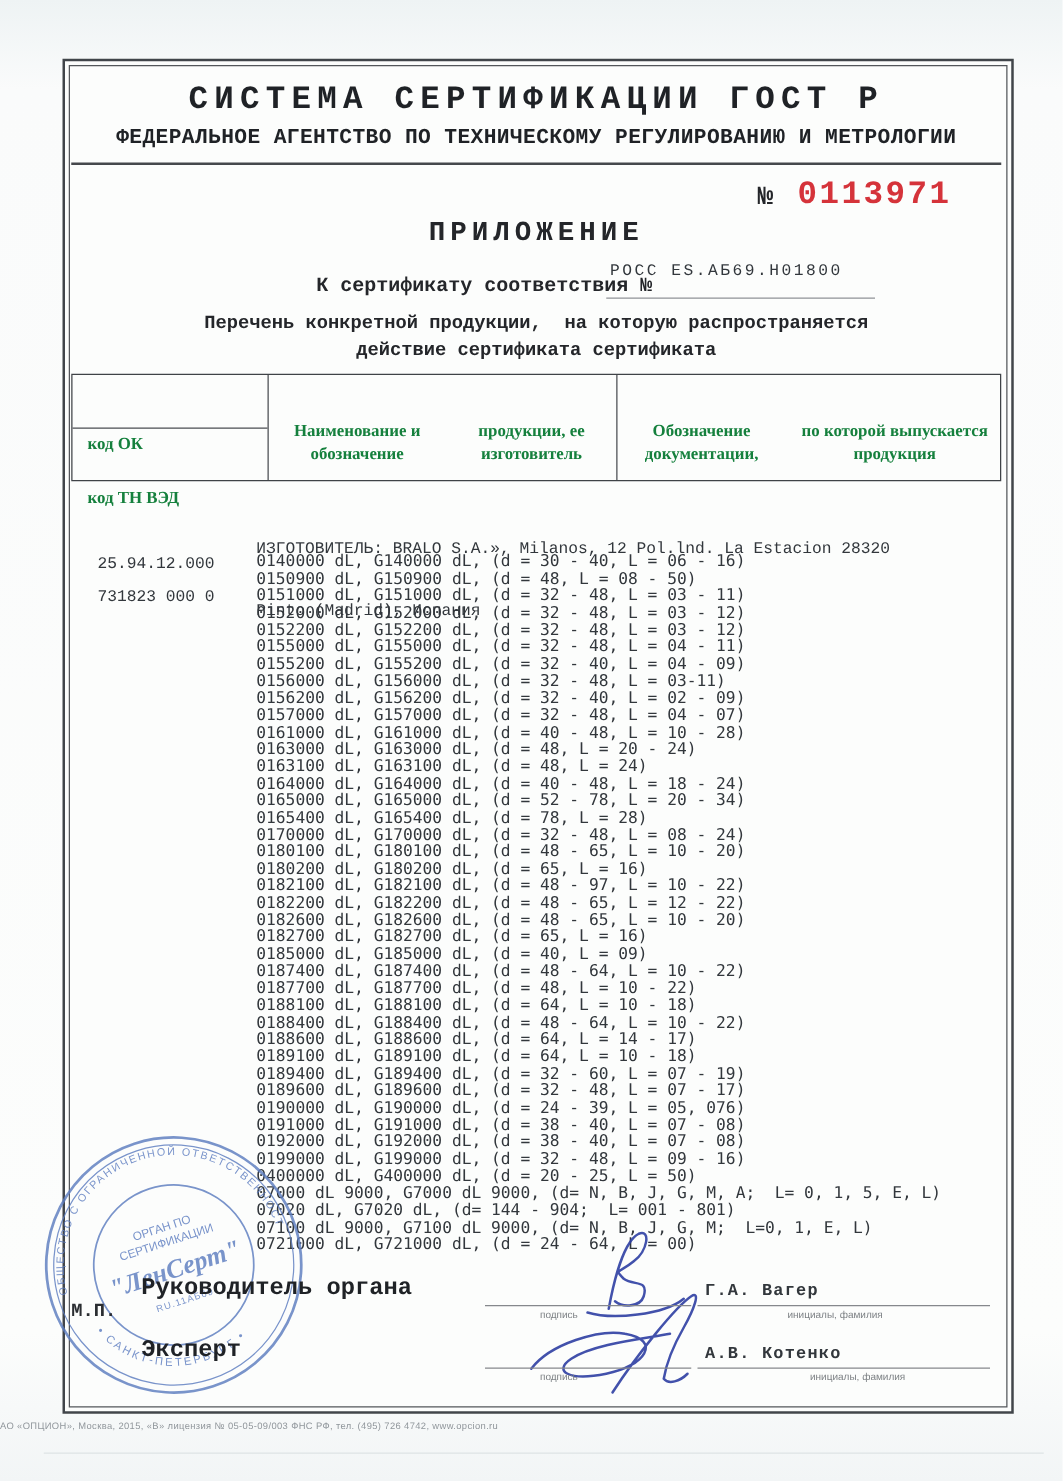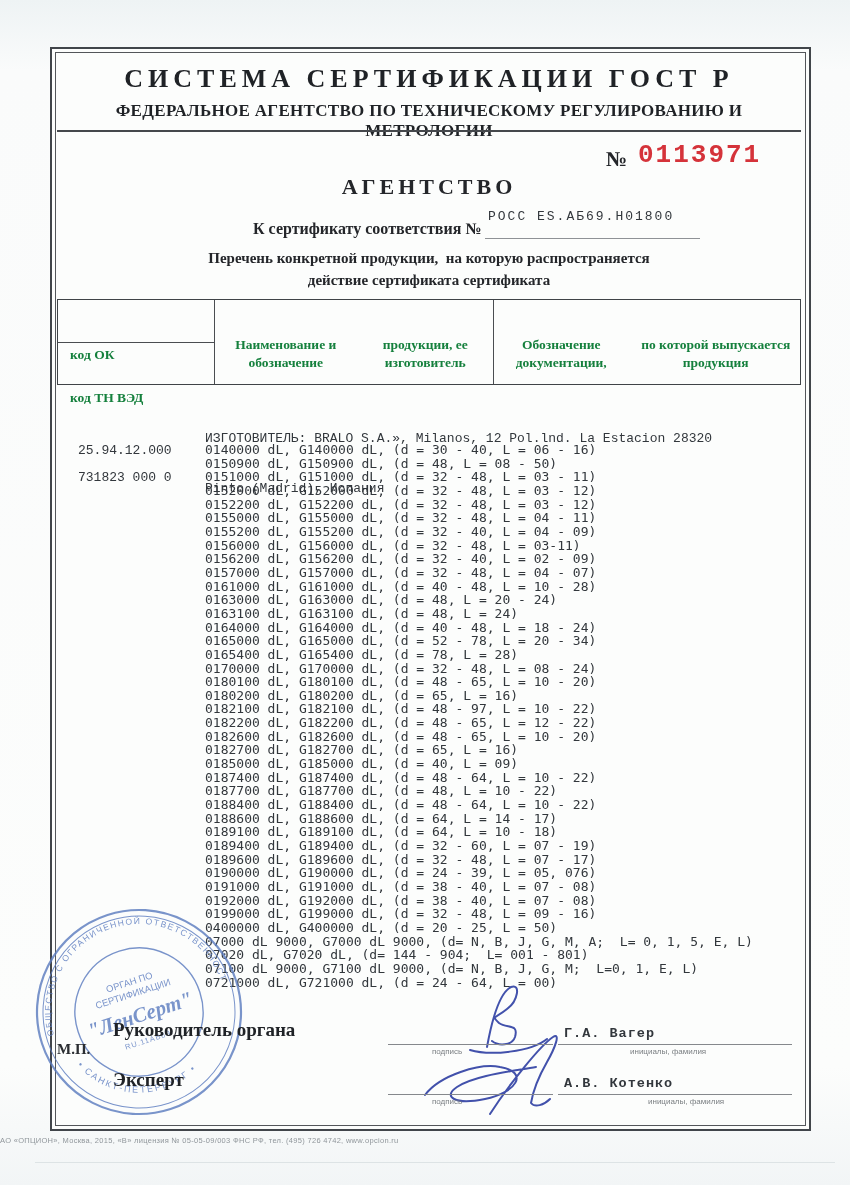--- a/index.html
+++ b/index.html
@@ -2,21 +2,21 @@
 <html><head>
 <meta charset="utf-8">
 <style>
   html,body{margin:0;padding:0;}
   body{
     width:850px;height:1185px;position:relative;overflow:hidden;
     background:linear-gradient(180deg,#eef3f4 0%,#fafbfb 6%,#fcfdfc 90%,#f2f5f6 100%);
     font-family:"Liberation Serif","DejaVu Serif",serif;color:#24262a;
   }
   .abs{position:absolute;}
-  .serifb{font-family:Liberation Serif, serif;font-weight:bold;}
+  .serifb{font-family:Liberation Mono, monospace;font-weight:bold;}
   .mono{font-family:Liberation Mono, monospace;color:#32373c;}
   .border-outer{left:50px;top:47px;width:757px;height:1080px;border:2.5px solid #41454a;background:#fcfdfc;}
   .border-inner{position:absolute;inset:3px;border:1.5px solid #53565a;}
   .center-band{left:57px;width:744px;text-align:center;}
   .title1{top:64px;font-size:26px;letter-spacing:5px;color:#1f2226;}
   .title2{top:101px;font-size:17px;letter-spacing:0.3px;color:#1f2226;}
   .header-rule{left:57px;top:130px;width:744px;height:2px;background:#45484c;}
   .num-label{left:606px;top:147px;font-size:21px;}
   .num-value{left:638px;top:140px;font-size:26px;letter-spacing:2px;font-weight:bold;}
   .doc-title{top:174px;font-size:22px;letter-spacing:4px;}
@@ -65,21 +65,21 @@
     <div class="border-inner"></div>
   </div>
 
   <div class="abs center-band title1 serifb">СИСТЕМА СЕРТИФИКАЦИИ ГОСТ Р</div>
   <div class="abs center-band title2 serifb">ФЕДЕРАЛЬНОЕ АГЕНТСТВО ПО ТЕХНИЧЕСКОМУ РЕГУЛИРОВАНИЮ И МЕТРОЛОГИИ</div>
   <div class="abs header-rule"></div>
 
   <div class="abs num-label serifb">№</div>
   <div class="abs num-value mono" style="color:#d5333a;">0113971</div>
 
-  <div class="abs center-band doc-title serifb">АГЕНТСТВО</div>
+  <div class="abs center-band doc-title serifb">ПРИЛОЖЕНИЕ</div>
 
   <div class="abs cert-typed mono">РОСС ES.АБ69.Н01800</div>
   <div class="abs cert-label serifb">К сертификату соответствия №</div>
   <div class="abs cert-underline"></div>
 
   <div class="abs center-band subtitle sub1 serifb">Перечень конкретной продукции,  на которую распространяется</div>
   <div class="abs center-band subtitle sub2 serifb">действие сертификата сертификата</div>
 
   <div class="abs table-box">
     <div class="vdiv vdiv1"></div>
@@ -125,20 +125,21 @@
       <div class="prod-line">0170000 dL, G170000 dL, (d = 32 - 48, L = 08 - 24)</div>
       <div class="prod-line">0180100 dL, G180100 dL, (d = 48 - 65, L = 10 - 20)</div>
       <div class="prod-line">0180200 dL, G180200 dL, (d = 65, L = 16)</div>
       <div class="prod-line">0182100 dL, G182100 dL, (d = 48 - 97, L = 10 - 22)</div>
       <div class="prod-line">0182200 dL, G182200 dL, (d = 48 - 65, L = 12 - 22)</div>
       <div class="prod-line">0182600 dL, G182600 dL, (d = 48 - 65, L = 10 - 20)</div>
       <div class="prod-line">0182700 dL, G182700 dL, (d = 65, L = 16)</div>
       <div class="prod-line">0185000 dL, G185000 dL, (d = 40, L = 09)</div>
       <div class="prod-line">0187400 dL, G187400 dL, (d = 48 - 64, L = 10 - 22)</div>
       <div class="prod-line">0187700 dL, G187700 dL, (d = 48, L = 10 - 22)</div>
+      <div class="prod-line">0188100 dL, G188100 dL, (d = 64, L = 10 - 18)</div>
       <div class="prod-line">0188400 dL, G188400 dL, (d = 48 - 64, L = 10 - 22)</div>
       <div class="prod-line">0188600 dL, G188600 dL, (d = 64, L = 14 - 17)</div>
       <div class="prod-line">0189100 dL, G189100 dL, (d = 64, L = 10 - 18)</div>
       <div class="prod-line">0189400 dL, G189400 dL, (d = 32 - 60, L = 07 - 19)</div>
       <div class="prod-line">0189600 dL, G189600 dL, (d = 32 - 48, L = 07 - 17)</div>
       <div class="prod-line">0190000 dL, G190000 dL, (d = 24 - 39, L = 05, 076)</div>
       <div class="prod-line">0191000 dL, G191000 dL, (d = 38 - 40, L = 07 - 08)</div>
       <div class="prod-line">0192000 dL, G192000 dL, (d = 38 - 40, L = 07 - 08)</div>
       <div class="prod-line">0199000 dL, G199000 dL, (d = 32 - 48, L = 09 - 16)</div>
       <div class="prod-line">0400000 dL, G400000 dL, (d = 20 - 25, L = 50)</div>

